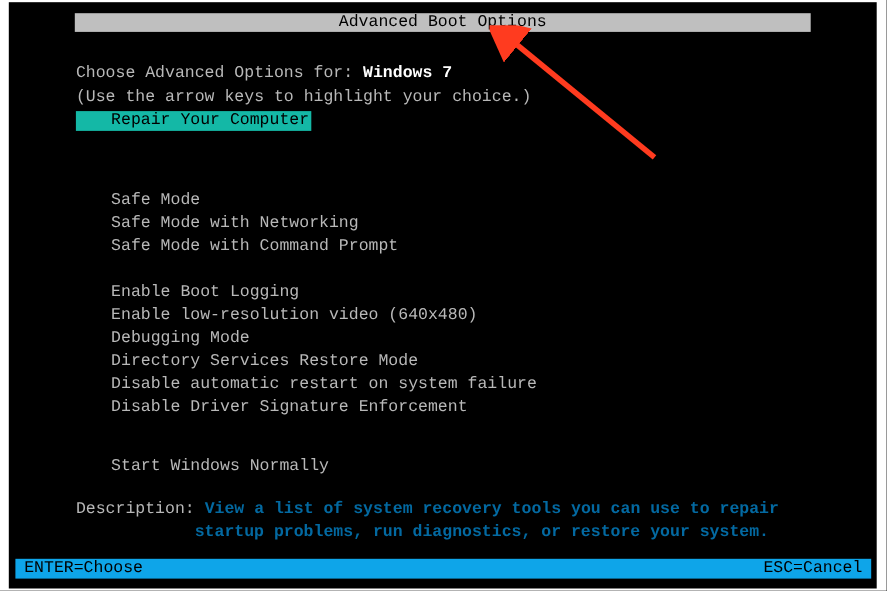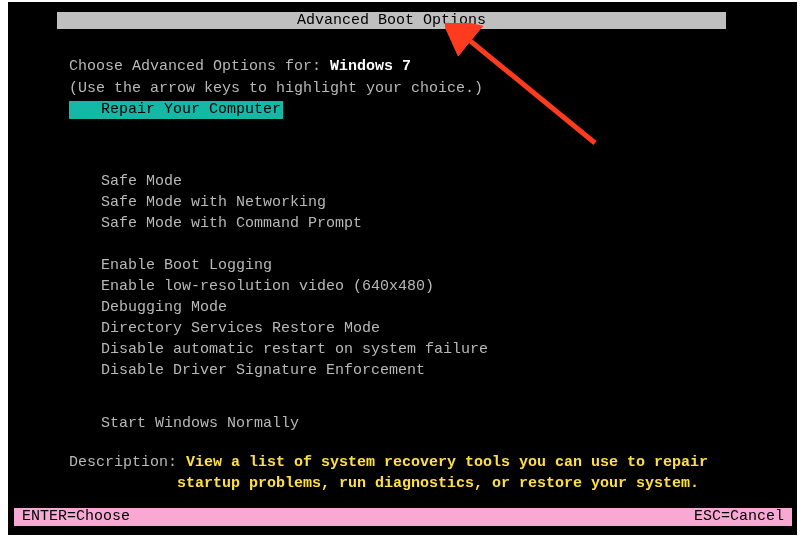--- a/index.html
+++ b/index.html
@@ -21,21 +21,21 @@
       position: absolute;
       top: 2px;
       left: 8px;
       width: 789px;
       height: 533px;
       background: #000;
     }
     .title-bar {
       position: absolute;
       top: 10px;
-      left: 49px;
+      left: 60px;
       width: 669px;
       height: 17px;
       background: #bfbfbf;
       color: #000;
       text-align: center;
       line-height: 17px;
     }
     .intro {
       position: absolute;
       top: 54px;
@@ -74,33 +74,33 @@
     .description {
       position: absolute;
       top: 450px;
       left: 61px;
       line-height: 21px;
     }
     .description .desc-label {
       color: #b8b8b8;
     }
     .description .desc-text {
-      color: #fde047;
+      color: #0369a1;
       font-weight: bold;
     }
     .desc-line2 {
       padding-left: 108px;
     }
     .footer {
       position: absolute;
       bottom: 9px;
       left: 6px;
       width: 778px;
       height: 18px;
-      background: #f9a8d4;
+      background: #0ea5e9;
       color: #000;
       line-height: 18px;
     }
     .footer .left {
       position: absolute;
       left: 8px;
     }
     .footer .right {
       position: absolute;
       right: 8px;

